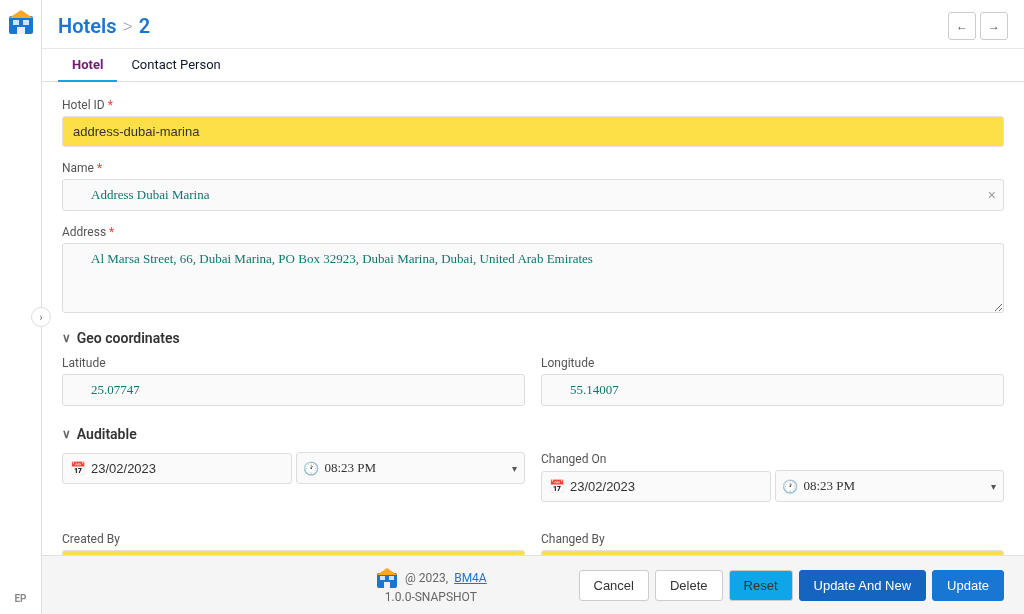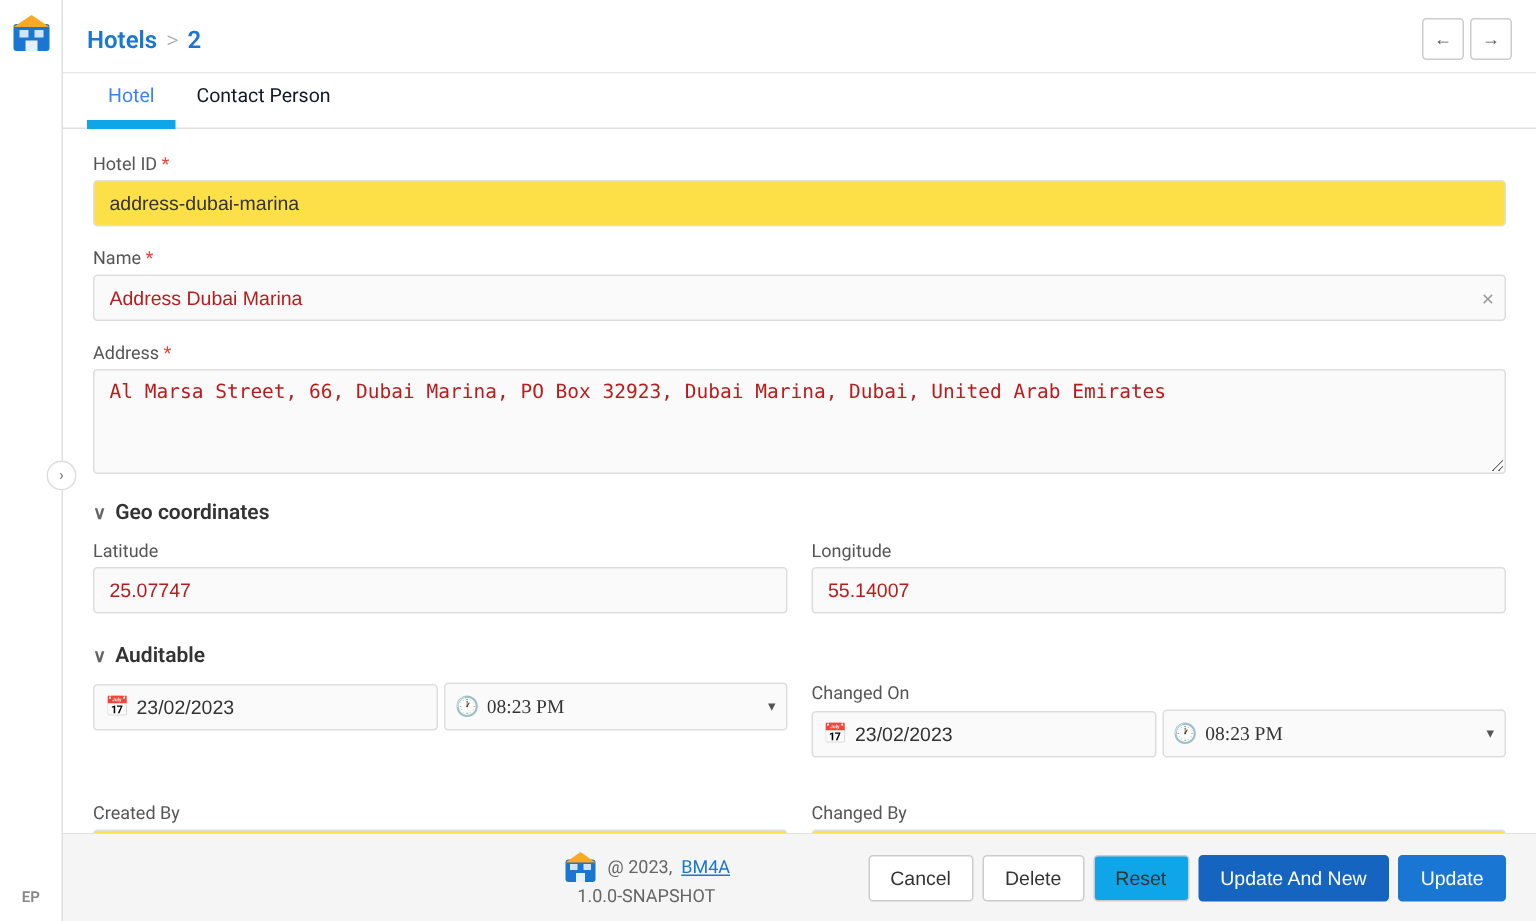--- a/index.html
+++ b/index.html
@@ -69,21 +69,21 @@
       align-items: center;
       justify-content: space-between;
       padding: 12px 16px 8px 16px;
       background: #fff;
       border-bottom: 1px solid #e8e8e8;
     }
     .breadcrumb {
       display: flex;
       align-items: center;
       gap: 6px;
-      font-size: 16px;
+      font-size: 20px;
       font-weight: 600;
       color: #1976d2;
     }
     .breadcrumb-sep {
       color: #aaa;
       font-weight: 300;
     }
     .breadcrumb-num {
       color: #1976d2;
     }
@@ -114,23 +114,23 @@
     }
     .tab {
       padding: 8px 14px;
       cursor: pointer;
       font-size: 13px;
       color: #0f172a;
       border-bottom: 2px solid transparent;
       margin-bottom: -1px;
     }
     .tab.active {
-      color: #3b82f6;
-      border-bottom: 6px solid #0ea5e9;
-      font-weight: 400;
+      color: #701a75;
+      border-bottom: 2px solid #0ea5e9;
+      font-weight: 700;
     }
 
     
     .form-area {
       flex: 1;
       overflow-y: auto;
       padding: 16px 20px;
       background: #fff;
     }
 
@@ -140,27 +140,28 @@
     .form-label {
       font-size: 12px;
       color: #555;
       margin-bottom: 4px;
       display: block;
     }
     .required-star { color: #f44336; }
 
     .form-input {
       width: 100%;
-      padding: 7px 10px;
+      padding: 7px 28px;
       border: 1px solid #ddd;
       border-radius: 3px;
       font-size: 13px;
-      color: #b91c1c;
+      color: #0f766e;
       background: #fafafa;
       outline: none;
+      font-family: Liberation Serif, serif;
     }
 
     .form-input-readonly {
       width: 100%;
       padding: 7px 10px;
       border: 1px solid #e0e0e0;
       border-radius: 3px;
       font-size: 13px;
       color: #333;
       background: #fde047;

